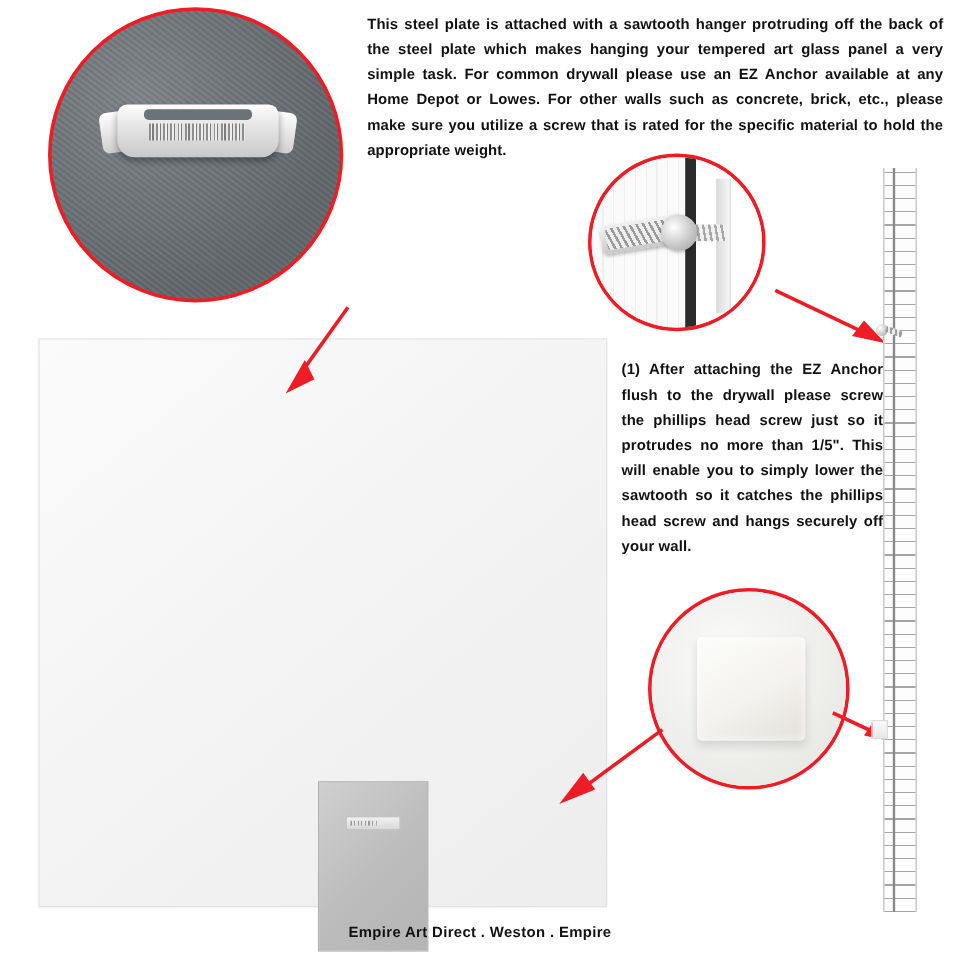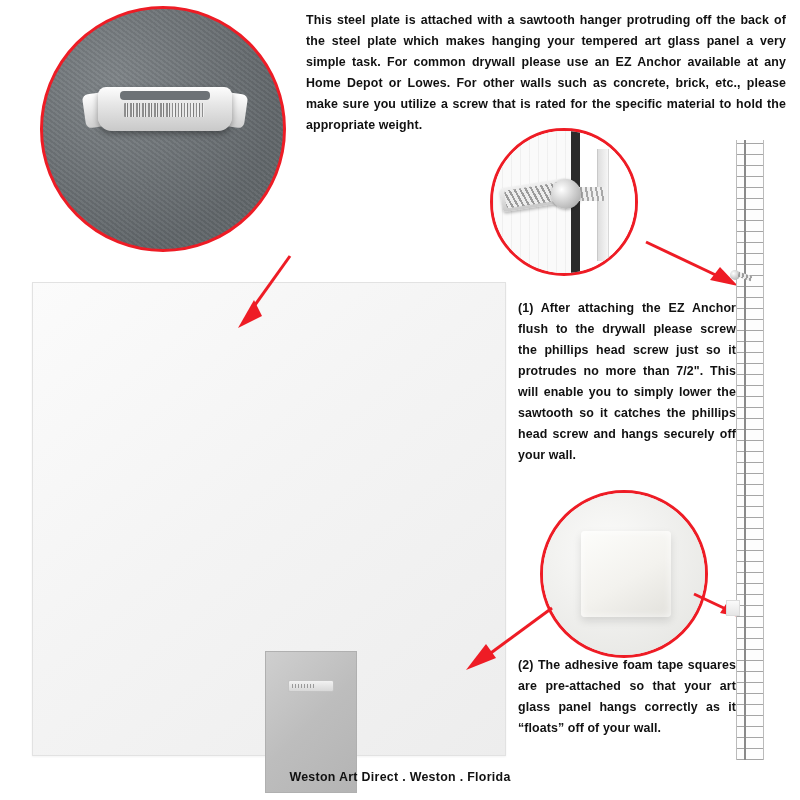--- a/index.html
+++ b/index.html
@@ -287,42 +287,41 @@
     <div class="cs-anchor"></div>
     <div class="cs-screwshaft"></div>
     <div class="cs-screwhead"></div>
   </div>
 
   <svg class="arrow" style="left:640px; top:236px; width:108px; height:60px;" viewBox="0 0 108 60">
     <path d="M6,6 L82,42" stroke="#ee1c25" stroke-width="3" fill="none"></path>
     <path d="M98,50 L70,44 L80,31 Z" fill="#ee1c25"></path>
   </svg>
 
-  <div class="para step1">(1) After attaching the EZ Anchor flush to the drywall please screw the  phillips head screw just so it protrudes no more than 7/2". This will enable you to simply lower the sawtooth so it catches the phillips head screw and hangs securely off your wall.</div>
+  <div class="para step1">(1) After attaching the EZ Anchor flush to the drywall please screw the  phillips head screw just so it protrudes no more than 1/5". This will enable you to simply lower the sawtooth so it catches the phillips head screw and hangs securely off your wall.</div>
 
   <div class="circle circle-foam">
     <div class="cf-bg"></div>
     <div class="cf-square"></div>
   </div>
 
   <svg class="arrow" style="left:452px; top:600px; width:110px; height:80px;" viewBox="0 0 110 80">
     <path d="M100,8 L32,58" stroke="#ee1c25" stroke-width="3" fill="none"></path>
     <path d="M14,70 L34,44 L44,58 Z" fill="#ee1c25"></path>
   </svg>
 
   <svg class="arrow" style="left:690px; top:588px; width:62px; height:40px;" viewBox="0 0 62 40">
     <path d="M4,6 L38,22" stroke="#ee1c25" stroke-width="3" fill="none"></path>
     <path d="M54,30 L30,25 L38,13 Z" fill="#ee1c25"></path>
   </svg>
 
-  <div class="para step2">(2) The adhesive foam tape squares are pre-attached so that your art glass panel hangs correctly as it “floats” off of your wall.</div>
 
   <div class="wall-section"></div>
   <div class="wall-line"></div>
   <div class="wall-screw">
     <div class="head"></div>
     <div class="shaft"></div>
   </div>
   <div class="wall-foam"></div>
 
-  <div class="footer">Weston Art Direct . Weston . Florida</div>
+  <div class="footer">Empire Art Direct . Weston . Empire</div>
 
 </div>
 
 </body></html>

